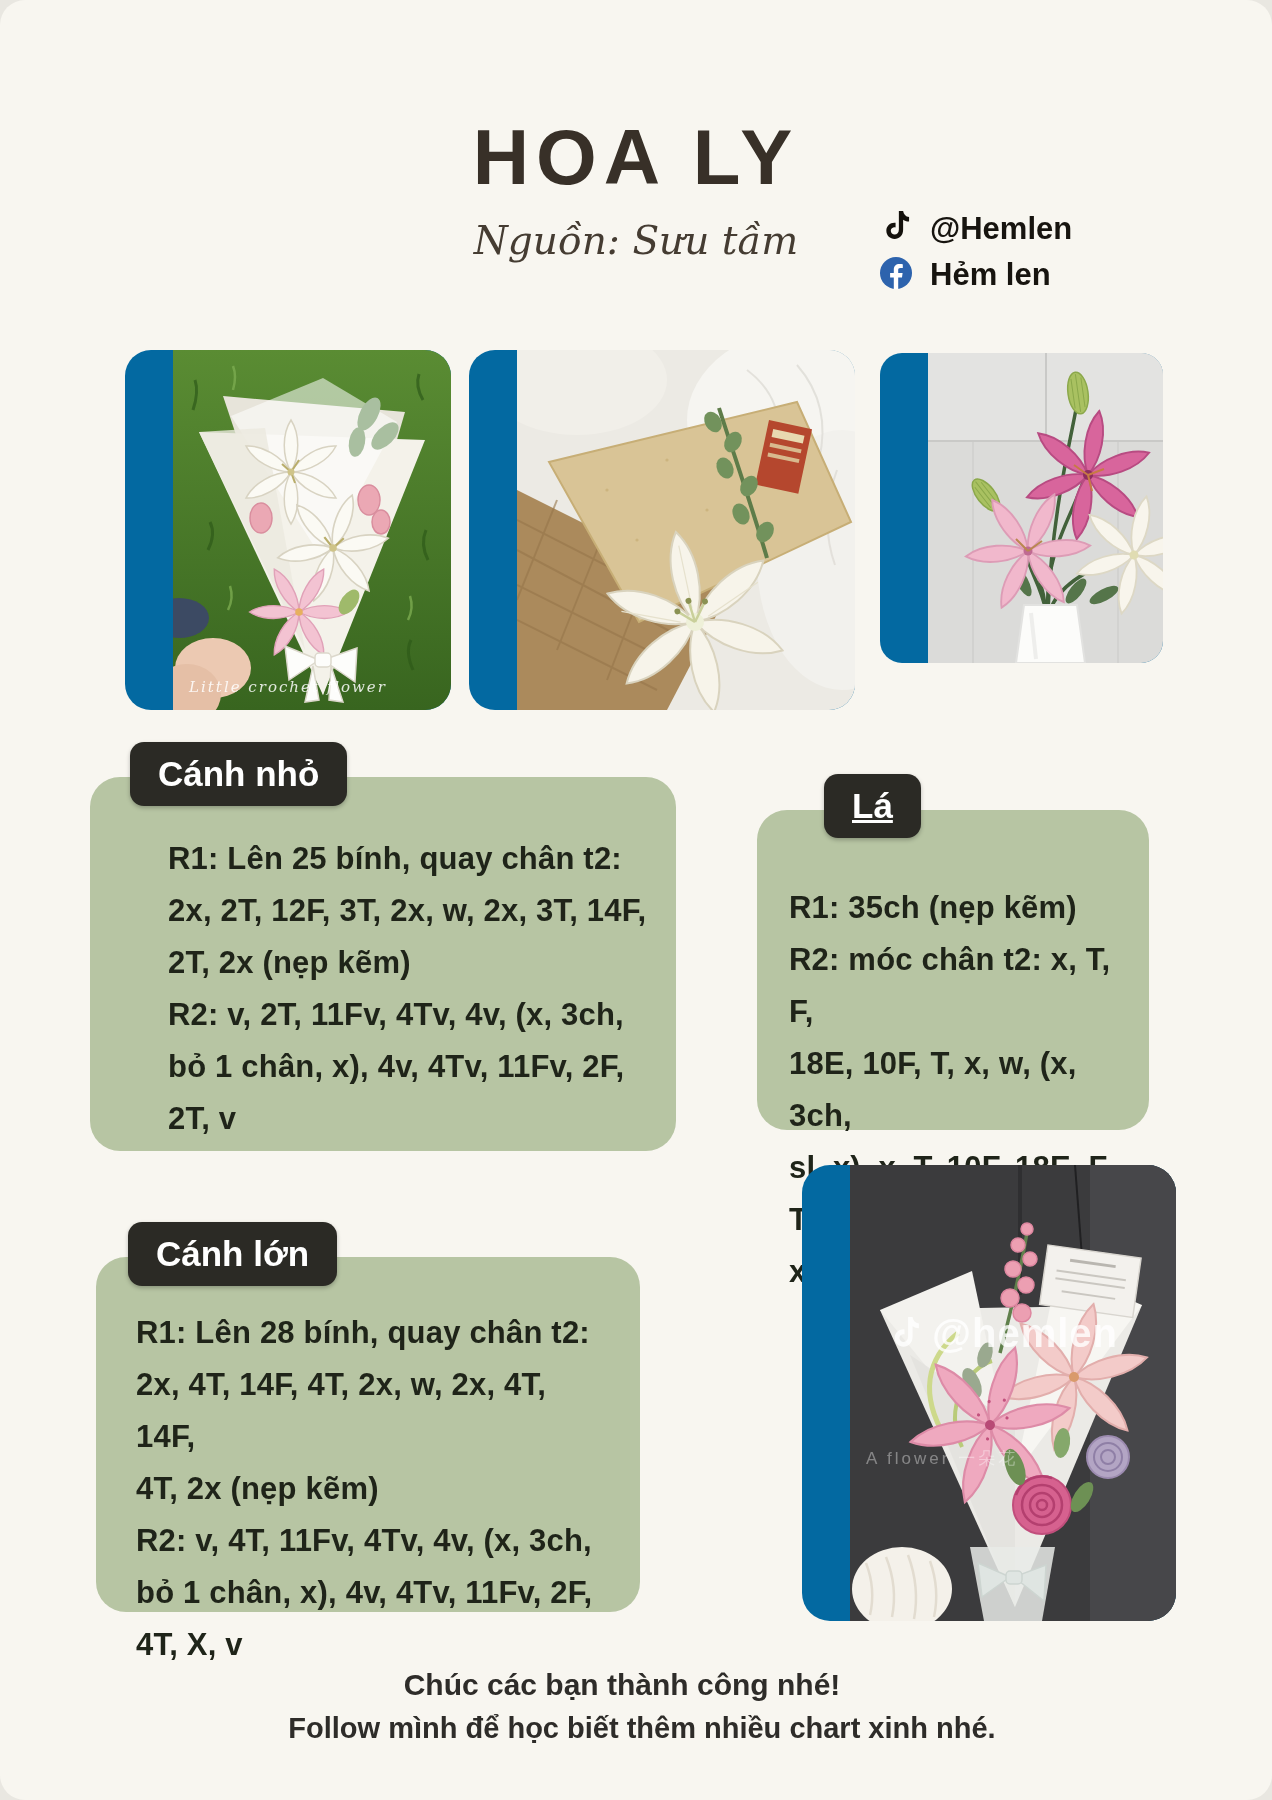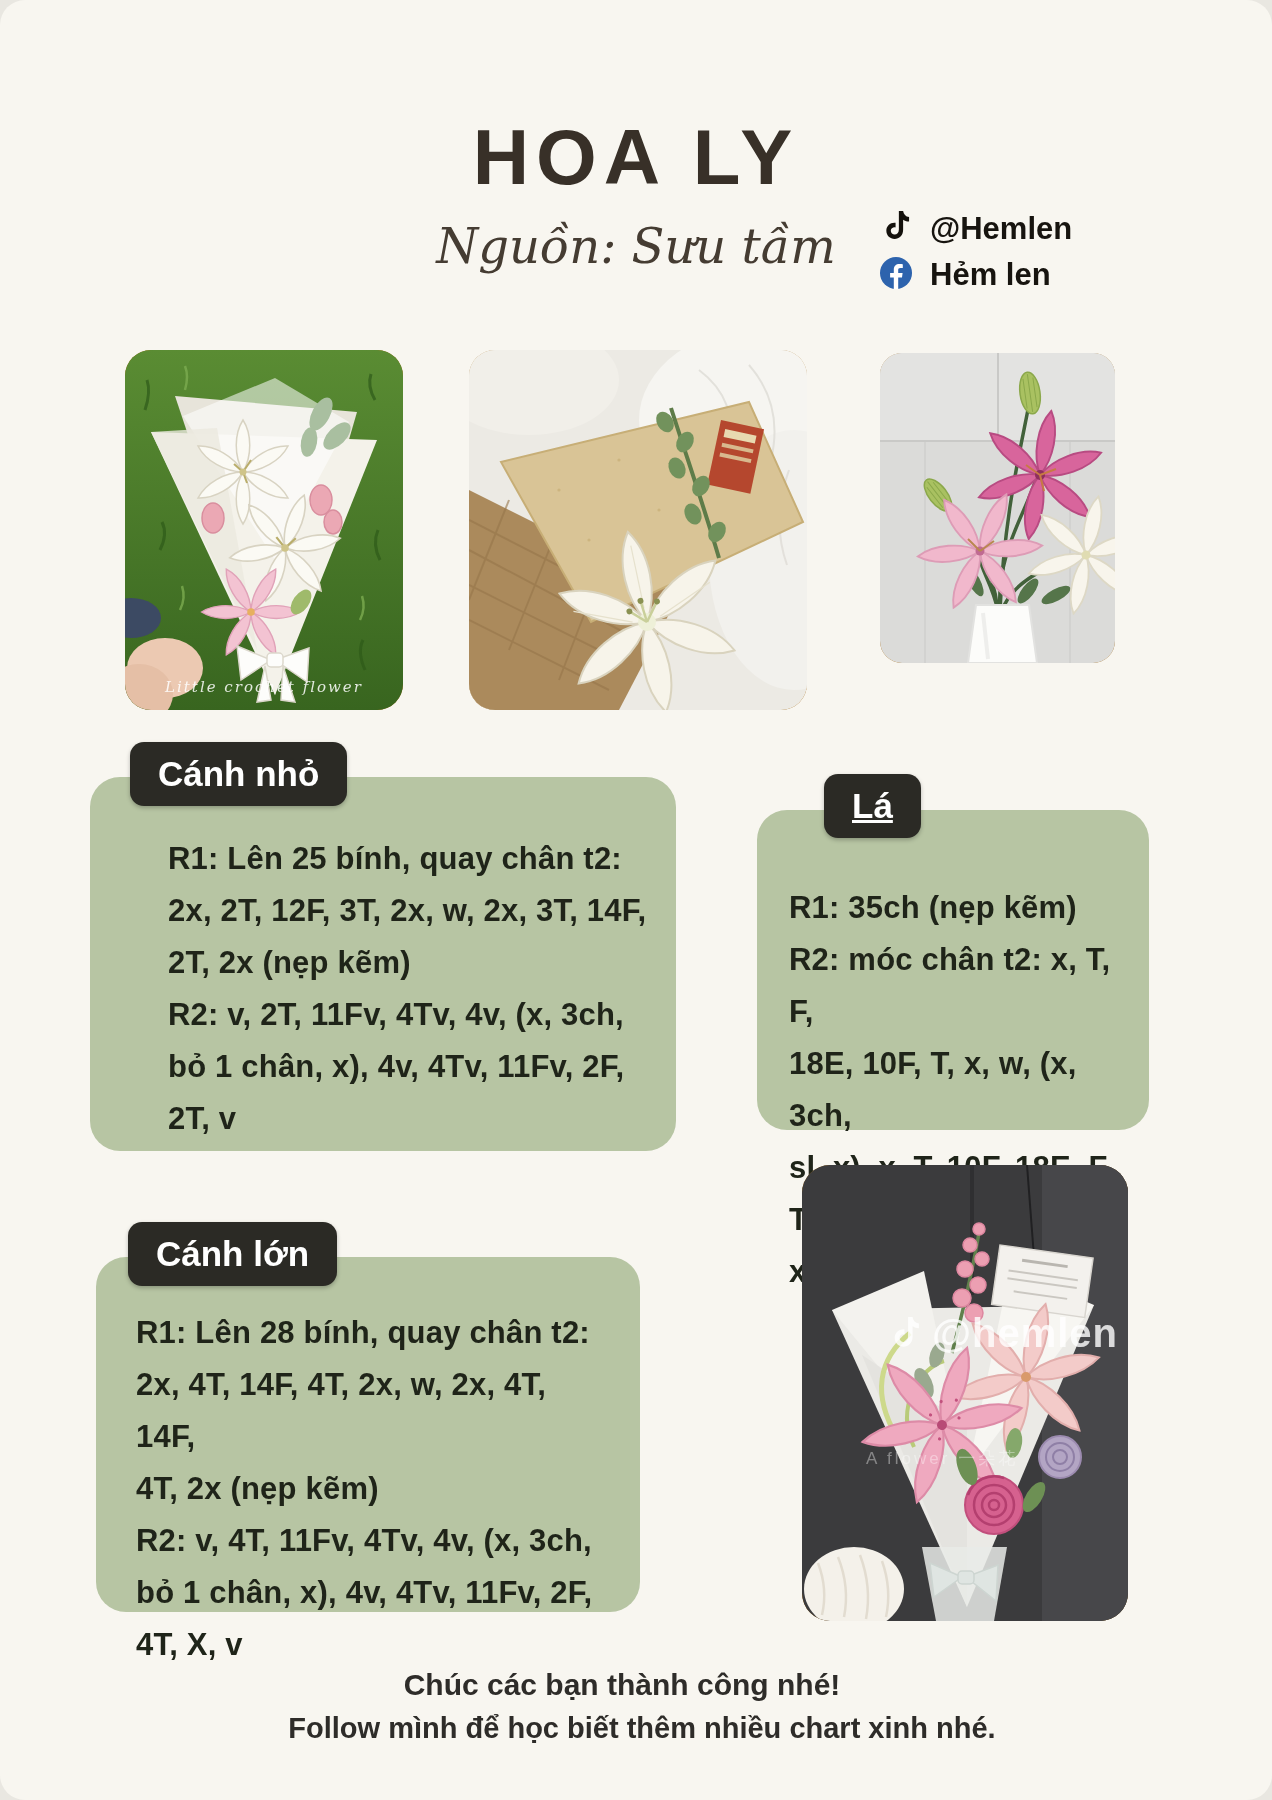--- a/index.html
+++ b/index.html
@@ -9,28 +9,28 @@
     font-family:"Liberation Sans",sans-serif;color:#2e2b26;border-radius:25px;
   }
   
   .title{
     position:absolute;top:112px;left:0;width:1272px;text-align:center;
     font-size:78px;font-weight:900;letter-spacing:7px;color:#383028;
   }
   .subtitle{
     position:absolute;top:218px;left:0;width:1272px;text-align:center;
     font-family:"DejaVu Serif","Liberation Serif",serif;font-style:italic;
-    font-size:48px;color:#453c32;
+    font-size:39px;color:#453c32;
   }
   .social{position:absolute;left:880px;top:206px;}
   .social-row{display:flex;align-items:center;gap:18px;height:46px;cursor:pointer;}
   .social-row .handle{font-size:31px;font-weight:700;color:#17140f;white-space:nowrap;}
   .fb-badge{width:32px;height:32px;}
   
-  .photo{position:absolute;border-radius:26px;overflow:hidden;background:#a16207;}
+  .photo{position:absolute;border-radius:26px;overflow:hidden;background:#0369a1;padding-left:48px;}
   .photo svg{display:block;}
   .p1{left:125px;top:350px;width:278px;height:360px;}
   .p2{left:469px;top:350px;width:338px;height:360px;}
   .p3{left:880px;top:353px;width:235px;height:310px;border-radius:22px;}
   .p4{left:802px;top:1165px;width:326px;height:456px;border-radius:28px;}
   .wm-script{
     position:absolute;left:0;right:0;bottom:14px;text-align:center;
     font-family:"DejaVu Serif","Liberation Serif",serif;font-style:italic;
     font-size:15px;color:rgba(255,255,255,.85);letter-spacing:2px;
   }

